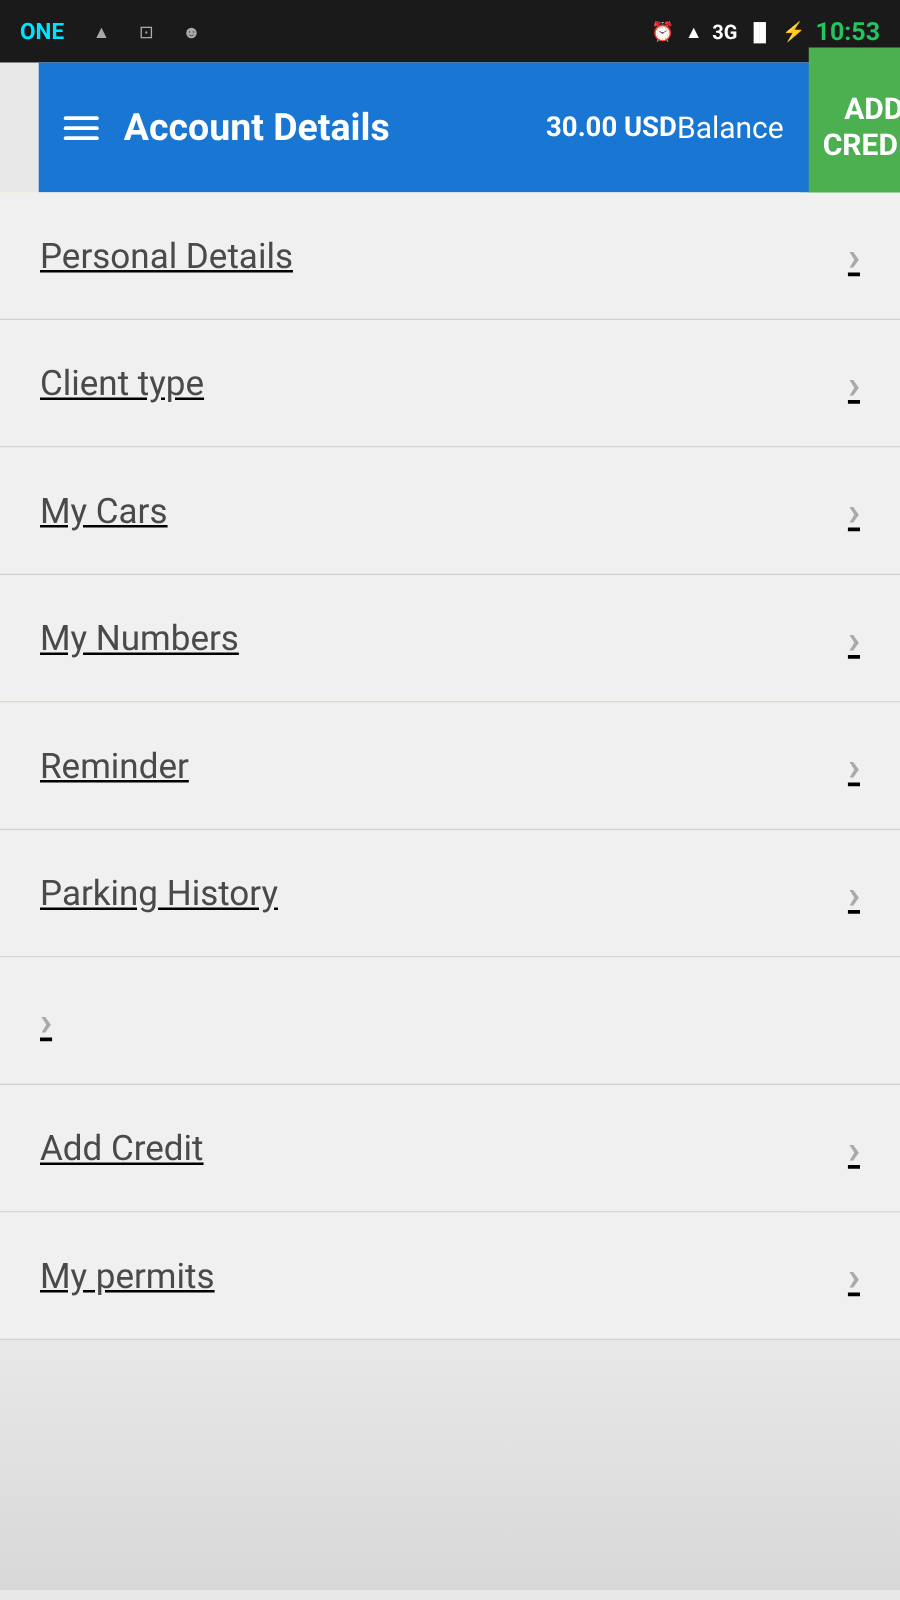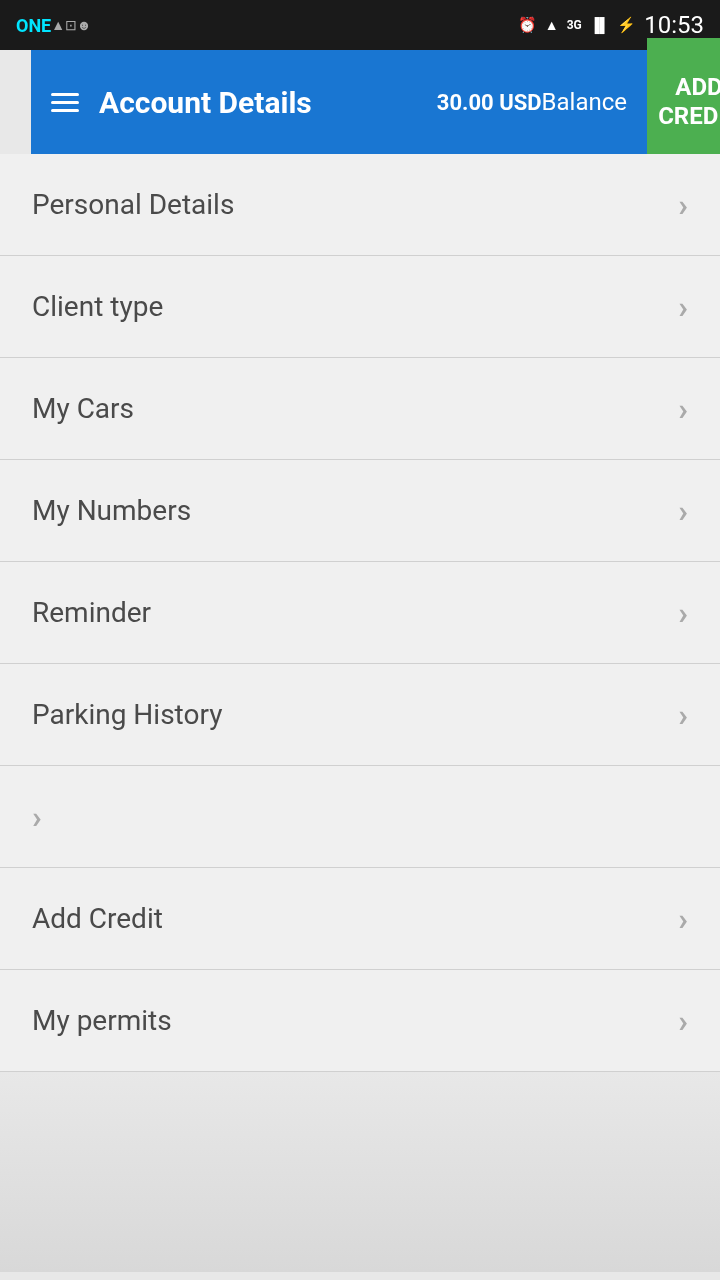--- a/index.html
+++ b/index.html
@@ -23,34 +23,34 @@
       justify-content: space-between;
       padding: 0 16px;
       color: #fff;
       font-size: 18px;
       font-weight: 500;
     }
 
     .status-left {
       display: flex;
       align-items: center;
-      gap: 0;
+      gap: 23px;
     }
 
     .status-right {
       display: flex;
       align-items: center;
       gap: 8px;
       font-size: 17px;
     }
 
     .status-time {
-      font-size: 24px;
-      font-weight: normal;
-      color: #ffffff;
+      font-size: 20px;
+      font-weight: bold;
+      color: #22c55e;
     }
 
     
     .app-bar {
       width: 720px;
       height: 104px;
       background: #1976d2;
       display: flex;
       align-items: center;
       margin-left: 31px;
@@ -119,20 +119,21 @@
       font-weight: bold;
       cursor: pointer;
       text-align: center;
       line-height: 1.2;
     }
 
     
     .menu-list {
       width: 640px;
       background: #fef9c3;
+      text-decoration: underline;
     }
 
     .menu-item {
       width: 720px;
       height: 102px;
       background: #f0f0f0;
       display: flex;
       align-items: center;
       justify-content: space-between;
       padding: 0 32px;
@@ -160,21 +161,21 @@
       background: linear-gradient(180deg, #e8e8e8 0%, #d8d8d8 100%);
     }
 
     .carrier-name {
       font-size: 18px;
       font-weight: bold;
       color: #00e5ff;
     }
 
     .network-type {
-      font-size: 12px;
+      font-size: 16px;
       color: #fff;
       font-weight: bold;
     }
   </style>
 </head>
 <body>
 
 <div class="status-bar">
   <div class="status-left">
     <span class="carrier-name">ONE</span>

